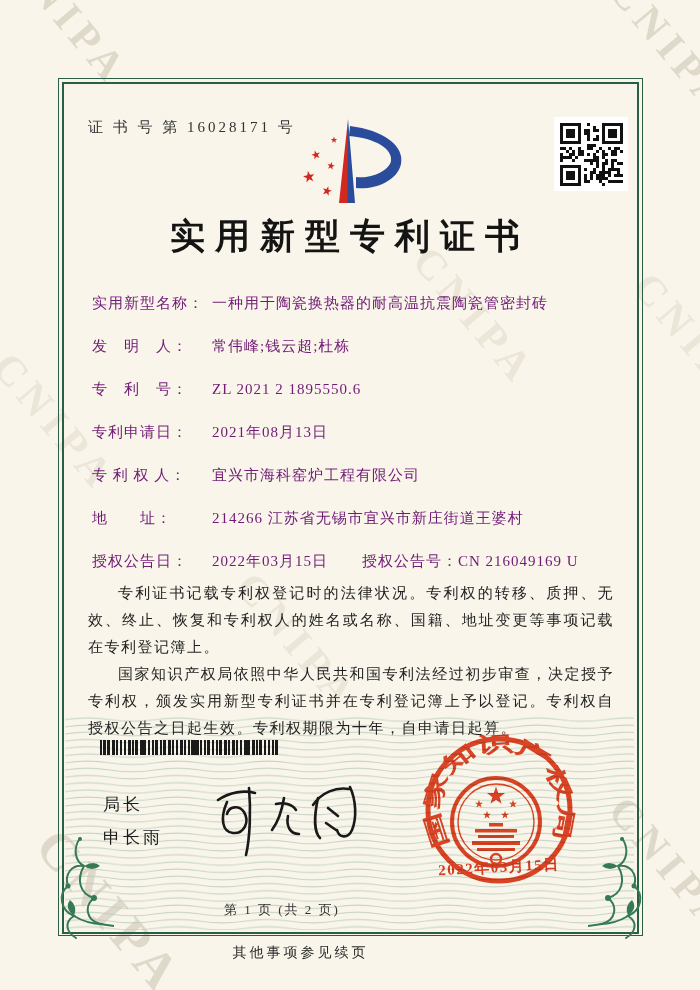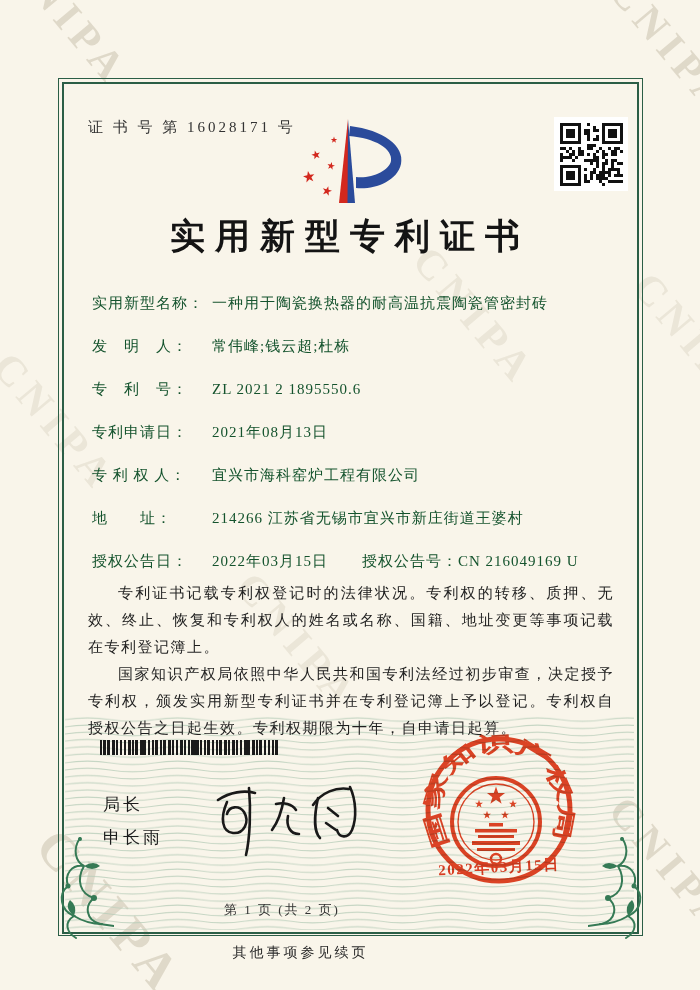--- a/index.html
+++ b/index.html
@@ -19,21 +19,21 @@
   .waves{position:absolute;left:65px;top:716px;z-index:1;opacity:.8;}
   
   .certno{position:absolute;left:88px;top:118px;font-size:15px;letter-spacing:3px;color:#333;z-index:2;}
   .logo{position:absolute;left:300px;top:111px;z-index:2;}
   .qrwrap{position:absolute;left:554px;top:117px;width:74px;height:74px;background:#fff;z-index:2;
       display:flex;align-items:center;justify-content:center;}
   .title{position:absolute;left:0;top:213px;width:700px;text-align:center;font-size:35px;
       font-weight:bold;letter-spacing:10px;color:#141414;z-index:2;}
   
   .fields{position:absolute;left:92px;top:294px;width:524px;z-index:2;}
-  .frow{display:flex;align-items:baseline;height:20px;margin-bottom:23px;font-size:15px;color:#14532d;}
+  .frow{display:flex;align-items:baseline;height:20px;margin-bottom:23px;font-size:15px;color:#701a75;}
   .frow .lab{min-width:120px;letter-spacing:1px;white-space:pre;}
   .frow .val{letter-spacing:1px;}
   .frow .lab2{margin-left:34px;letter-spacing:1px;}
   
   .paras{position:absolute;left:88px;top:580px;width:526px;z-index:2;
       font-size:15px;line-height:27px;letter-spacing:1.5px;text-align:justify;color:#1f1f1f;}
   .paras p{margin:0;text-indent:2em;}
   
   .barcode{position:absolute;left:100px;top:740px;width:178px;height:15px;z-index:2;
       background:

